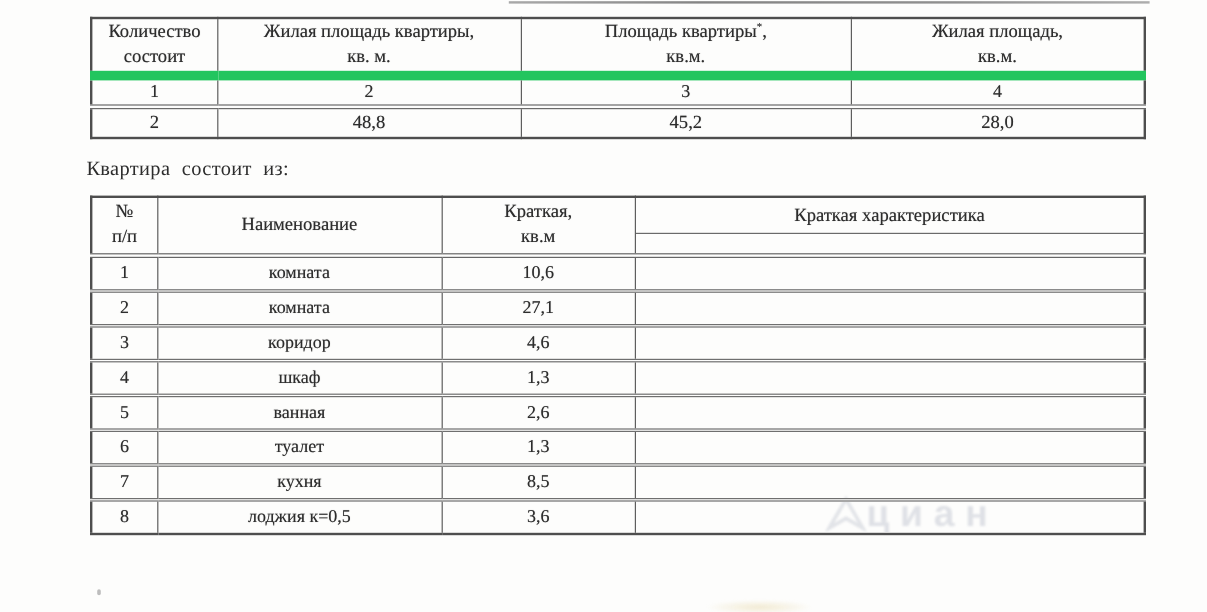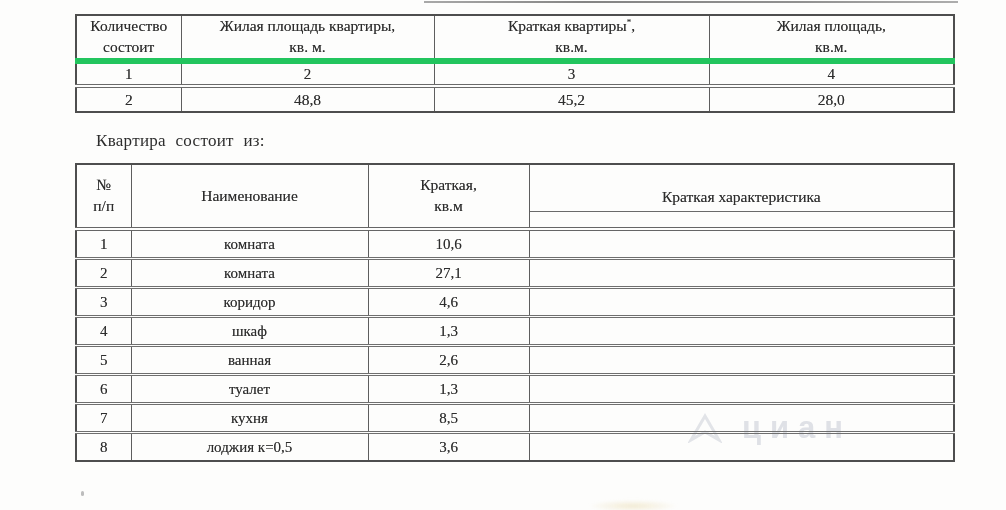--- a/index.html
+++ b/index.html
@@ -41,37 +41,37 @@
   .t1 {
     left: 75px; top: 14px;
     width: 878px;
     border: 2px solid #4e4e4e;
   }
   .t1 th, .t1 td { border: 1.6px solid #5e5e5e; }
   .t1 th {
     height: 40px;
     font-size: 15.5px;
     line-height: 1.35;
-    border-bottom: 6px solid #22c55e;
+    border-bottom: 8px solid #22c55e;
   }
   .t1 .numrow td {
     height: 20px;
     font-size: 15px;
     border-bottom: 4px double #6a6a6a;
   }
   .t1 .valrow td {
     height: 23px;
     font-size: 15.5px;
   }
   .t1 sup { font-size: 9px; vertical-align: super; }
 
   
   .note {
     position: absolute;
-    left: 96px; top: 131px;
+    left: 72px; top: 131px;
     font-size: 17px;
     word-spacing: 5px;
     letter-spacing: .3px;
     font-family: Liberation Serif, serif;
   }
 
   
   .t2 {
     left: 75px; top: 163px;
     width: 878px;
@@ -91,32 +91,32 @@
   }
   .t2 tr:last-child td { border-bottom: 2px solid #4e4e4e; }
 
   .hdr-two-line { display: flex; flex-direction: column; justify-content: center; line-height: 1.35; }
 
   
   .char-th { vertical-align: top; }
   .char-split-top {
     height: 29px;
     border-bottom: 1.6px solid #6a6a6a;
-    display: flex; align-items: center; justify-content: center; margin-top: 17px;
+    display: flex; align-items: center; justify-content: center;
   }
   .char-split-bottom { height: 15px; }
 
   
   .watermark {
     position: absolute;
     left: 688px; top: 407px;
     height: 42px;
     display: flex;
     align-items: center;
-    gap: 20px;
+    gap: 0;
     color: #dfe1e6;
     mix-blend-mode: darken;
     filter: blur(.7px);
     font-family: "Liberation Sans", sans-serif;
     font-weight: 700;
     font-size: 31px;
     letter-spacing: 9px;
     pointer-events: none;
   }
   .watermark svg { opacity: .9; }
@@ -161,21 +161,21 @@
         </div>
       </th>
       <th>
         <div class="hdr-two-line">
           <span>Жилая площадь квартиры,</span>
           <span>кв. м.</span>
         </div>
       </th>
       <th>
         <div class="hdr-two-line">
-          <span><span>Краткая квартиры</span><sup>*</sup><span>,</span></span>
+          <span><span>Площадь квартиры</span><sup>*</sup><span>,</span></span>
           <span>кв.м.</span>
         </div>
       </th>
       <th>
         <div class="hdr-two-line">
           <span>Жилая площадь,</span>
           <span>кв.м.</span>
         </div>
       </th>
     </tr>

